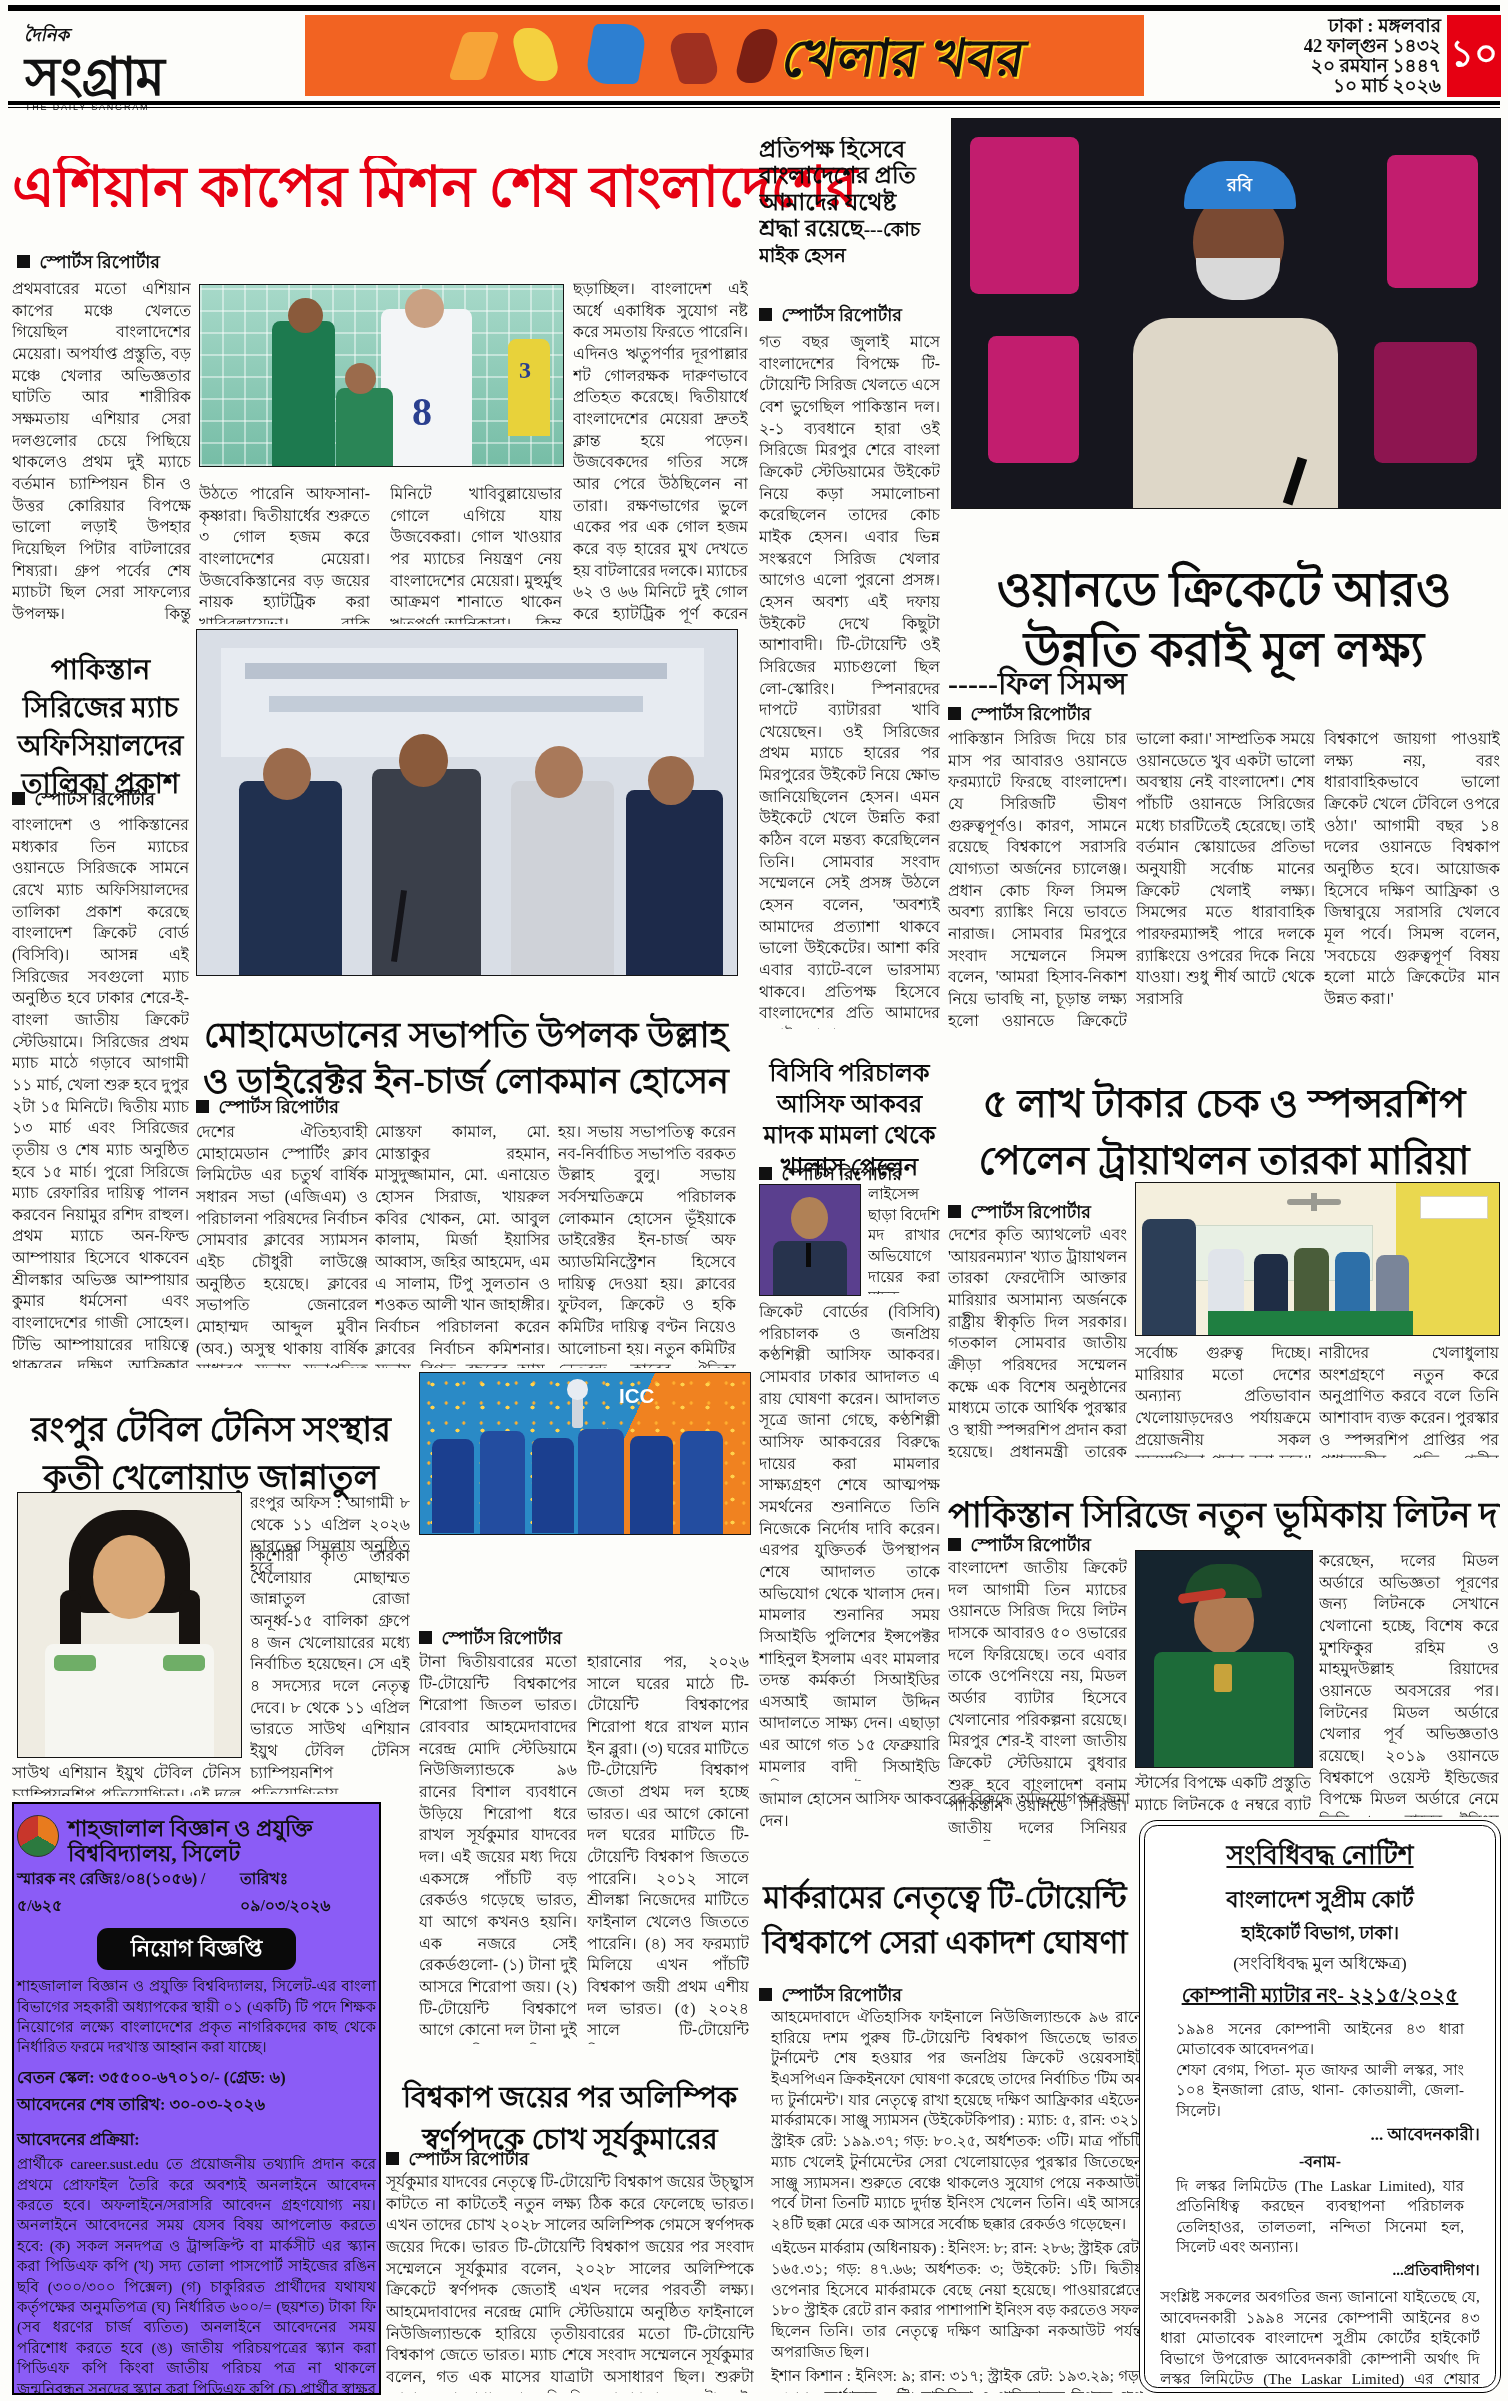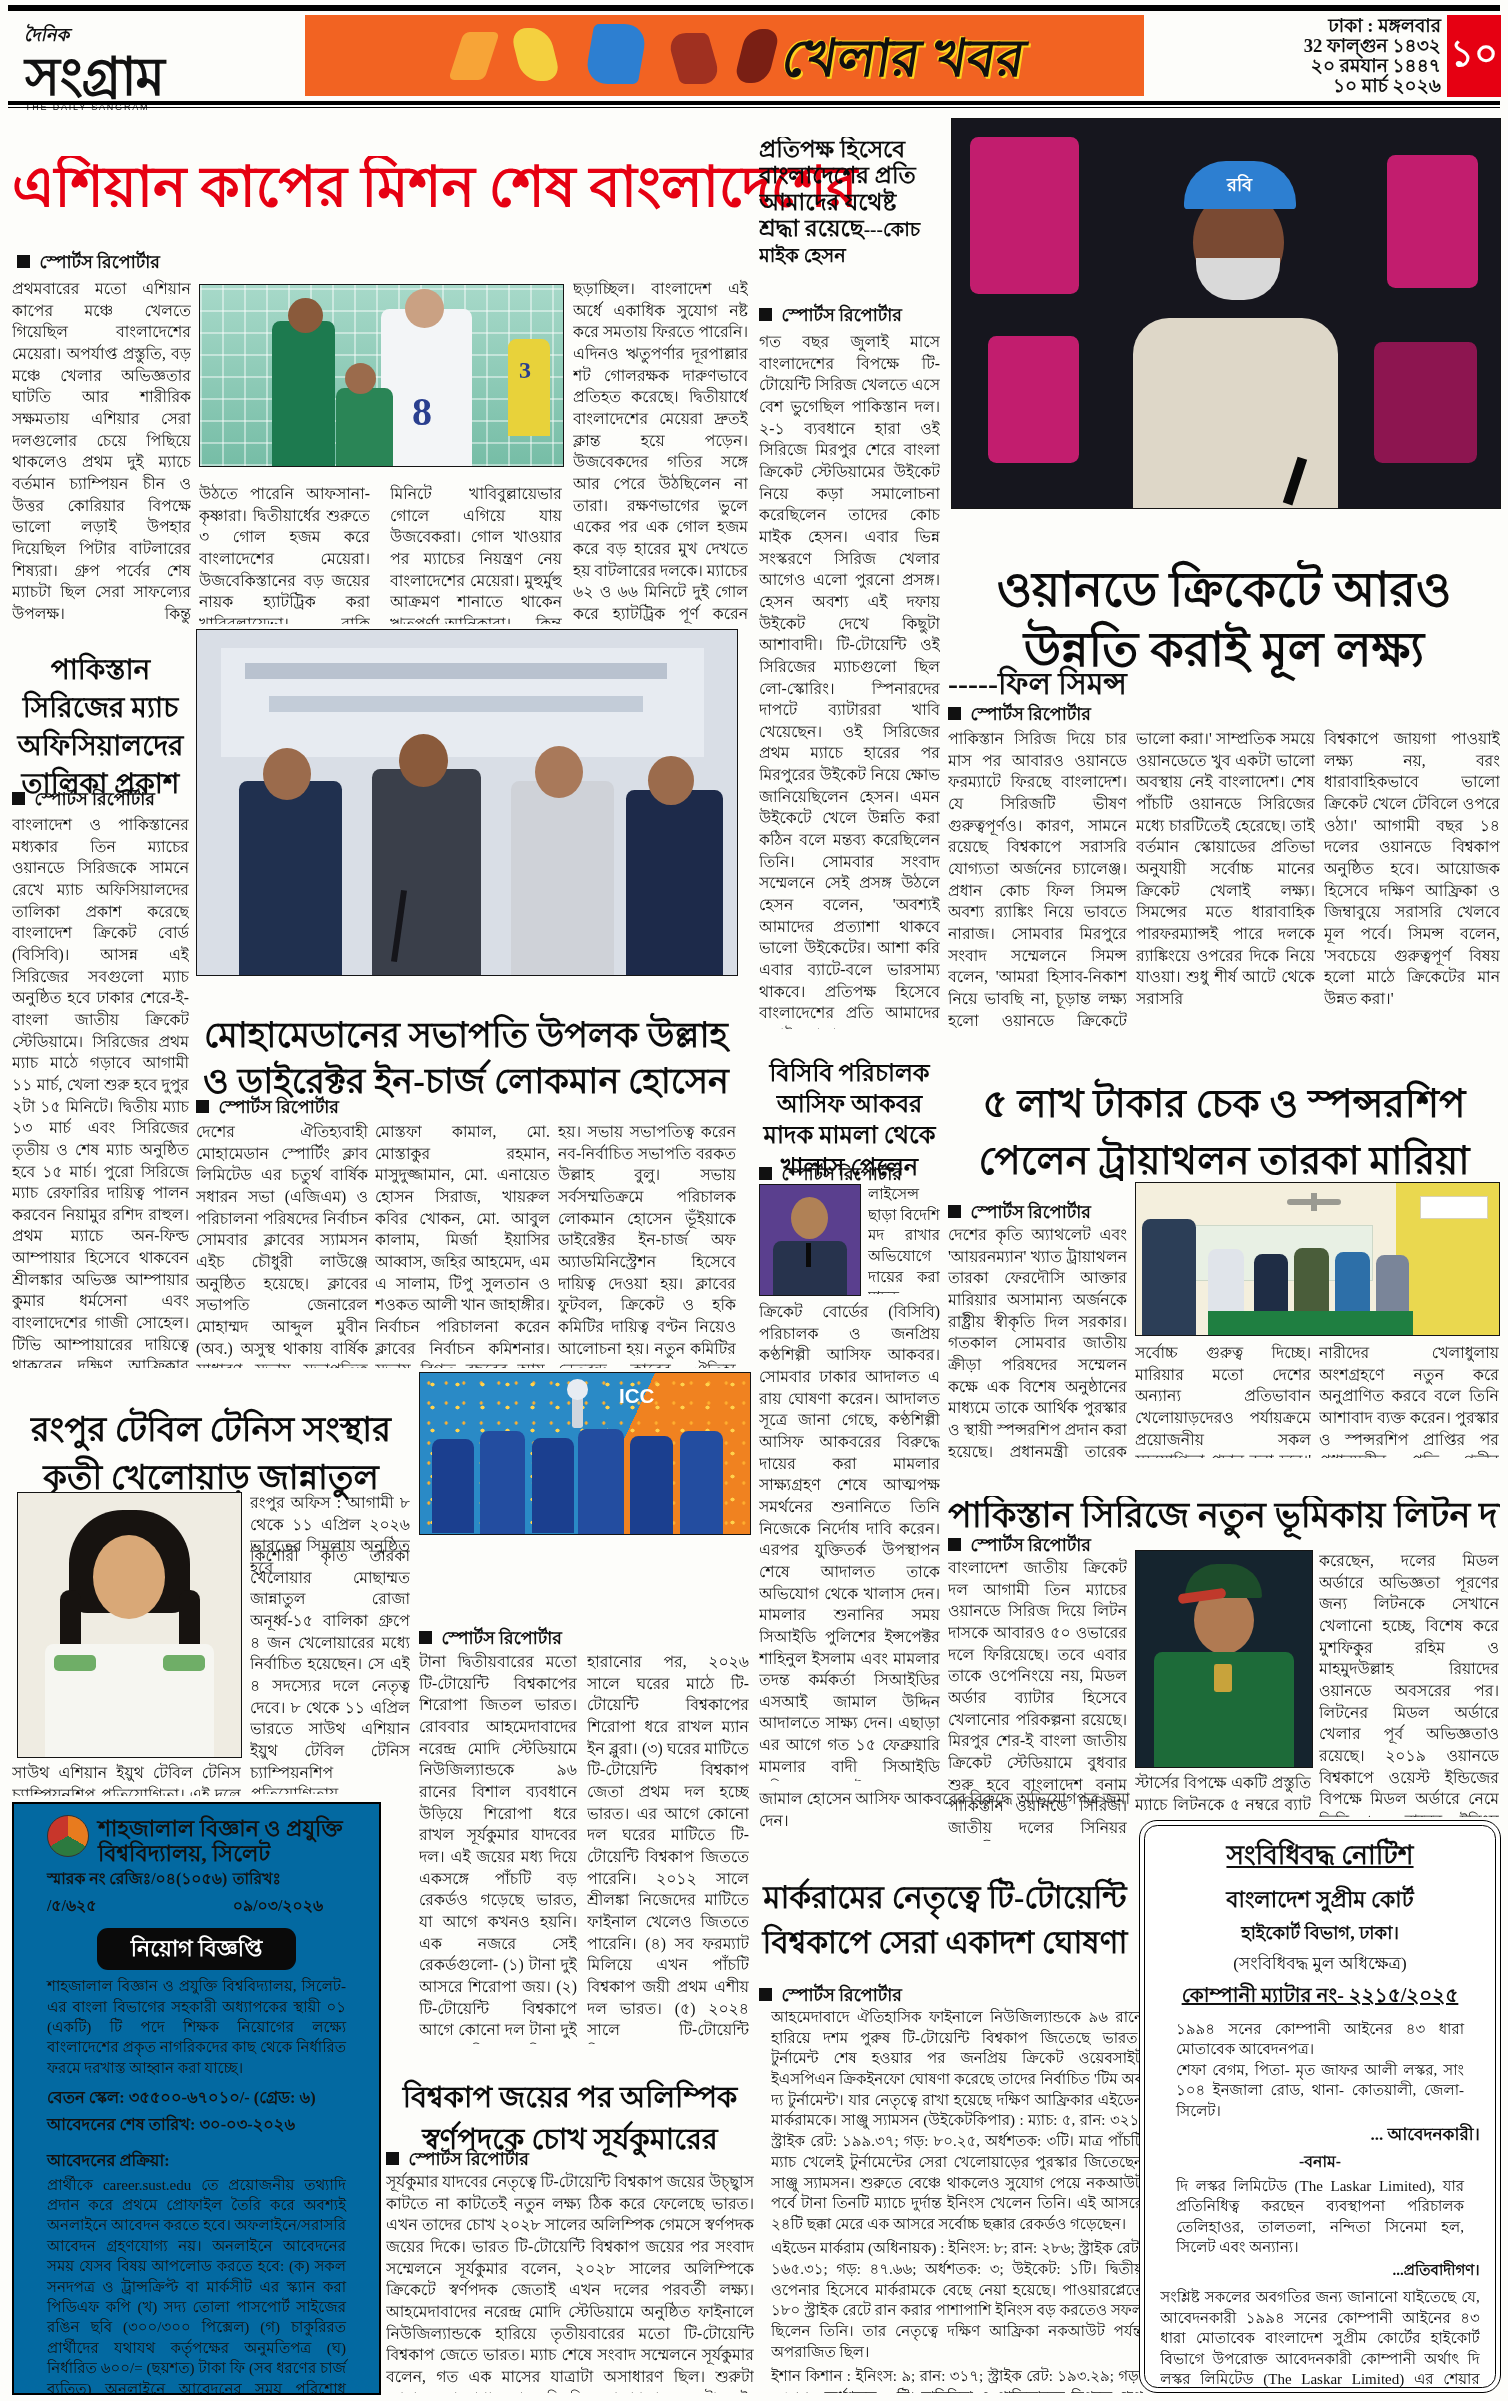--- a/index.html
+++ b/index.html
@@ -9,21 +9,21 @@
   .col{position:absolute;overflow:hidden;font-size:15.7px;line-height:1.38;text-align:justify;
        word-break:break-word;}
   .head{position:absolute;font-weight:900;line-height:1.14;color:#0c0c0c;overflow:hidden;}
   .byline{position:absolute;font-size:17.5px;font-weight:700;white-space:nowrap;}
   .sq{display:inline-block;width:12.7px;height:12.7px;background:#111;margin-right:9.7px;}
   .photo{position:absolute;border:1.8px solid #151515;overflow:hidden;background:#ccc;}
   .rule{position:absolute;background:#000;}
   .fig{position:absolute;border-radius:6px;}
   .sil{position:absolute;border-radius:8.4px 8.4px 0 0;}
   .hd{position:absolute;border-radius:50%;}
-  .adbox{position:absolute;border:2.4px solid #000;background:#0369a1;padding:11px 33px;box-sizing:border-box;overflow:hidden;}
+  .adbox{position:absolute;border:2.4px solid #000;background:#8b5cf6;padding:11px 3px;box-sizing:border-box;overflow:hidden;}
   .legal-outer{position:absolute;border:1.8px solid #000;border-radius:18px;padding:3.6px;box-sizing:border-box;background:#fff;overflow:hidden;}
   .legal-inner{border:1.2px solid #000;border-radius:13.3px;height:100%;box-sizing:border-box;padding:9.7px 15.7px;overflow:hidden;}
   .ctr{text-align:center;}
   .small{font-size:15px;line-height:1.36;text-align:justify;}
 </style>
 </head>
 <body>
 
 <div class="page">
 
@@ -39,21 +39,21 @@
     <div class="fig" style="left:151px;top:17px;width:36px;height:48px;background:#f7a437;transform:skewX(-18deg);"></div>
     <div class="fig" style="left:211px;top:13.3px;width:39px;height:53px;background:#f4d03f;transform:skewX(14deg);border-radius:18px;"></div>
     <div class="fig" style="left:284px;top:9.7px;width:54px;height:60px;background:#2d7fd1;transform:skewX(-10deg);border-radius:4.8px 24px 4.8px 24px;"></div>
     <div class="fig" style="left:368px;top:18px;width:42px;height:51px;background:#a03020;transform:skewX(16deg);border-radius:20.5px 4.8px 20.5px 4.8px;"></div>
     <div class="fig" style="left:435px;top:14.5px;width:34px;height:54px;background:#7a1f14;transform:skewX(-14deg);border-radius:15.7px;"></div>
     <div class="abs" style="left:477px;top:3.6px;width:338px;font-size:52px;font-weight:900;color:#101010;transform:skewX(-9deg);text-shadow:2.4px 2.4px 0 #ffd21f,-1.2px -1.2px 0 #ffd21f;white-space:nowrap;">খেলার খবর</div>
   </div>
 
   <div class="abs" style="left:1279px;top:15.7px;width:162px;height:82px;text-align:right;font-weight:800;font-size:18.7px;line-height:1.08;">
     <div>ঢাকা : মঙ্গলবার</div>
-    <div>32 ফাল্গুন ১৪৩২</div>
+    <div>42 ফাল্গুন ১৪৩২</div>
     <div>২০ রমযান ১৪৪৭</div>
     <div>১০ মার্চ ২০২৬</div>
   </div>
 
   <div class="abs" style="left:1447px;top:14.5px;width:54px;height:82px;background:#e60012;color:#fff;display:flex;align-items:center;justify-content:center;font-size:37px;font-weight:900;">১০</div>
 
   <div class="rule" style="left:8.4px;top:101px;width:1492px;height:3.6px;"></div>
   <div class="rule" style="left:8.4px;top:107px;width:1492px;height:1.2px;"></div>
 
   <h1 class="head" style="left:12px;top:118px;width:922px;height:121px;font-size:56px;color:#e60012;white-space:nowrap;">এশিয়ান কাপের মিশন শেষ বাংলাদেশের</h1>

